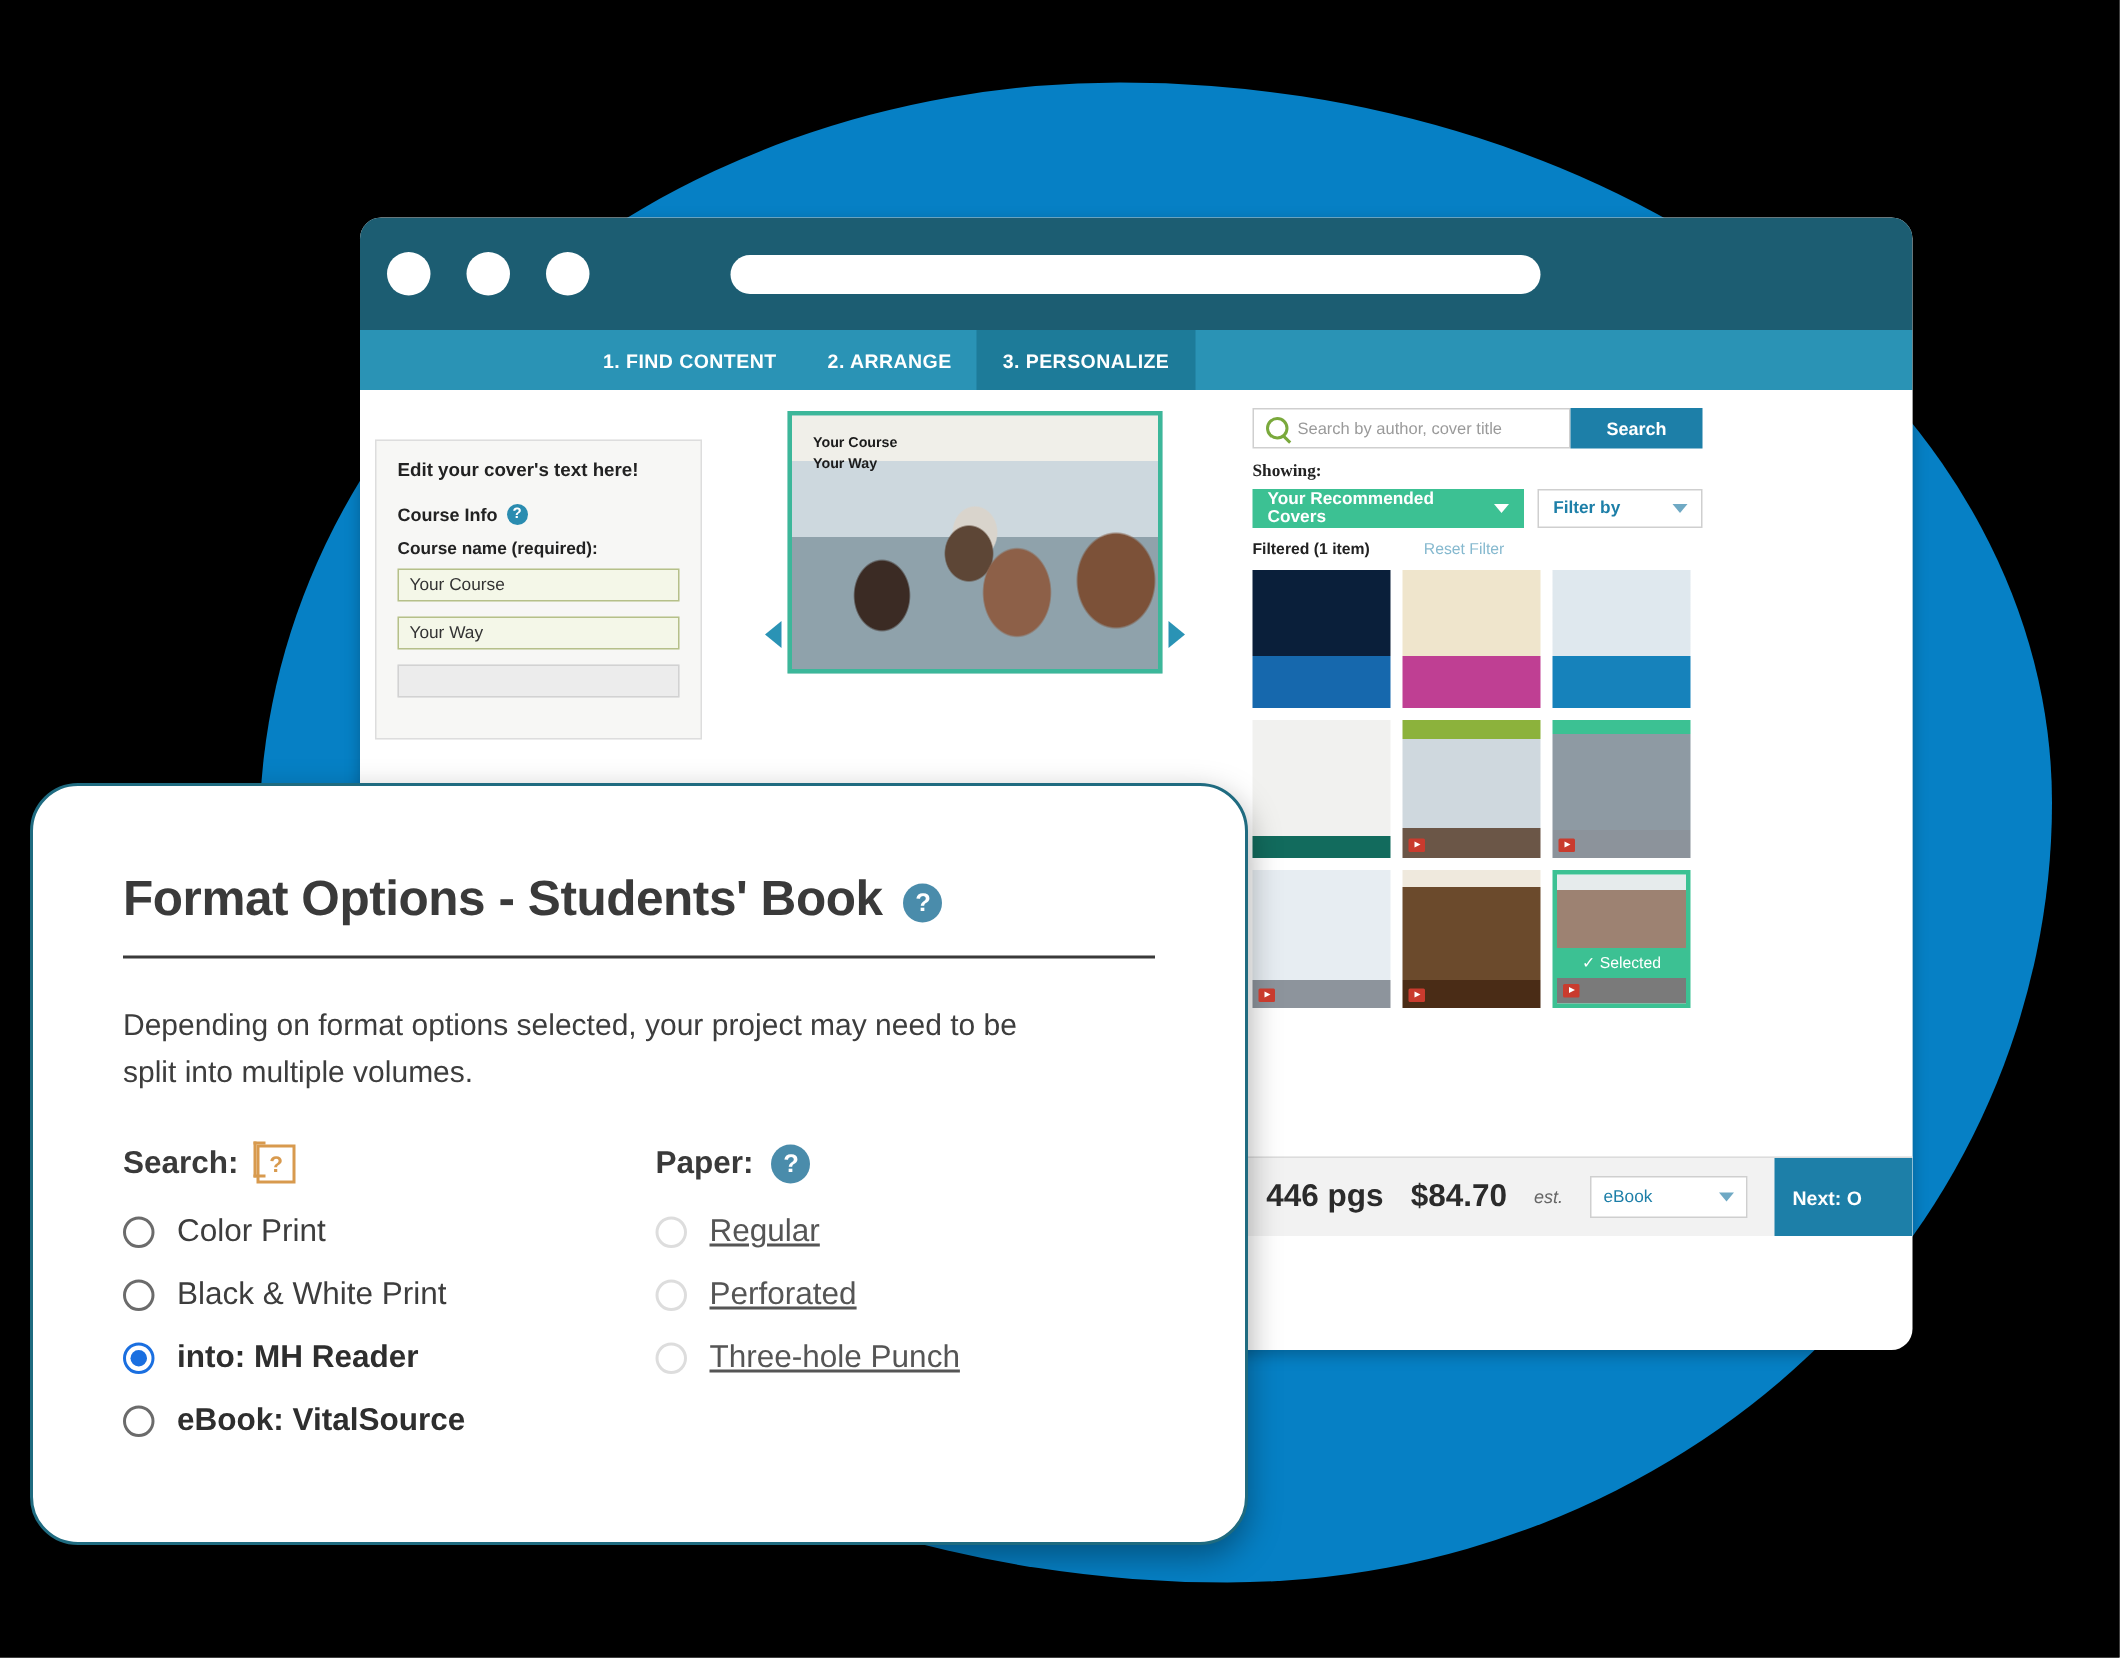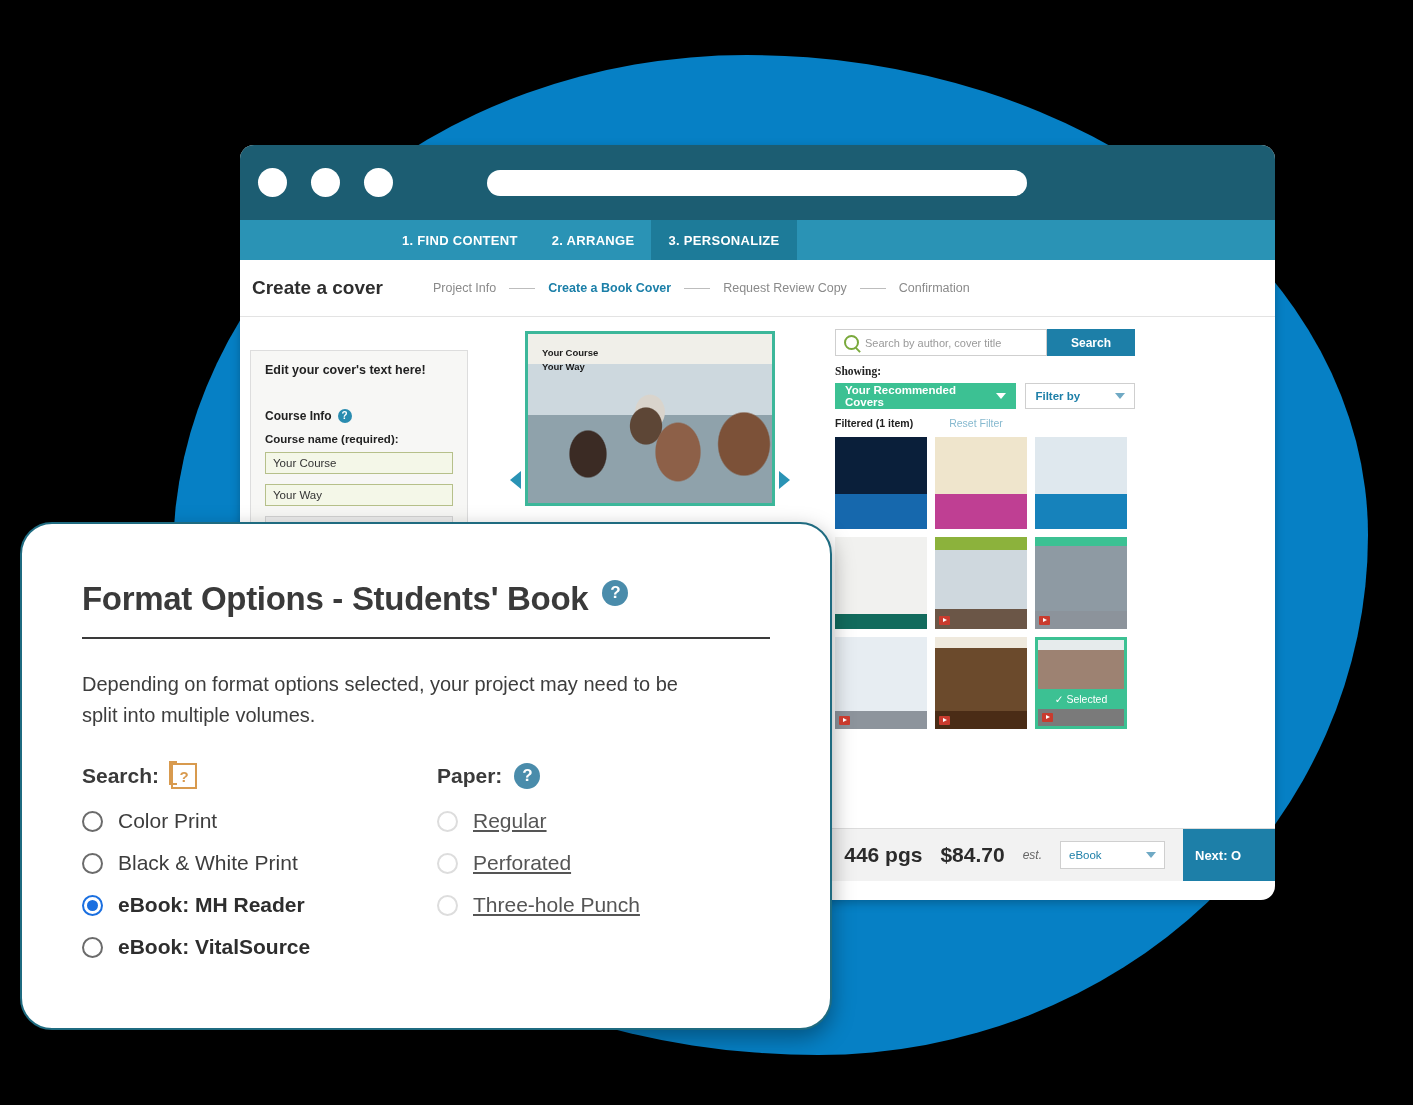--- a/index.html
+++ b/index.html
@@ -34,21 +34,21 @@
   .crumb{font-size:12.5px;color:#8a8a8a;white-space:nowrap;}
   .crumb.cur{color:#1b7fa8;font-weight:bold;}
   .crumbdash{width:26px;height:1px;background:#bdbdbd;margin:0 13px;}
 
   
   #appbody{position:relative;height:564px;background:#fff;}
 
   
   #editpanel{position:absolute;left:10px;top:33px;width:218px;height:200px;
              background:#f7f7f5;border:1px solid #ddd;padding:12px 14px;box-sizing:border-box;}
-  #editpanel h4{margin:0 0 32px;font-size:12.5px;color:#222;font-weight:bold;}
+  #editpanel h4{margin:0 0 16px;font-size:12.5px;color:#222;font-weight:bold;}
   .ci-row{display:flex;align-items:center;gap:6px;margin-bottom:10px;}
   .ci-row .lbl{font-size:12px;font-weight:bold;color:#222;}
   .helpdot{width:14px;height:14px;border-radius:50%;background:#2a8cb0;color:#fff;
            font-size:10px;font-weight:bold;display:flex;align-items:center;justify-content:center;
            line-height:1;}
   .fieldlabel{font-size:11.5px;font-weight:bold;color:#222;margin-bottom:7px;}
   .txtfield{height:22px;background:#f4f7e8;border:1px solid #b6c08a;
             font-size:11.5px;color:#333;display:flex;align-items:center;padding:0 7px;
             margin-bottom:10px;box-sizing:border-box;}
   .txtfield.blank{background:#ececec;border-color:#d2d2d2;}
@@ -121,21 +121,21 @@
              font-size:11.5px;display:flex;align-items:center;justify-content:space-between;
              padding:0 8px;box-sizing:border-box;cursor:pointer;}
   #nextbtn{width:92px;height:52px;background:#1d7fa8;color:#fff;font-size:13px;font-weight:bold;
            display:flex;align-items:center;padding-left:12px;box-sizing:border-box;cursor:pointer;
            white-space:nowrap;overflow:hidden;}
 
   
   #modal{position:absolute;left:20px;top:522px;width:812px;height:508px;background:#fff;
          border:2px solid #1f6b80;border-radius:32px;box-sizing:border-box;
          box-shadow:0 8px 22px rgba(0,0,0,.35);padding:58px 60px 0;}
-  #modalhead{display:flex;align-items:flex-start;gap:14px;}
+  #modalhead{display:flex;align-items:flex-end;gap:14px;}
   #modaltitle{font-size:33px;font-weight:bold;color:#3a3a3a;letter-spacing:-.3px;line-height:1;}
   #titlehelp{width:26px;height:26px;border-radius:50%;background:#4a8cab;color:#fff;font-size:17px;
              font-weight:bold;display:flex;align-items:center;justify-content:center;
              margin-top:-2px;cursor:pointer;flex:none;}
   #modalrule{height:2px;background:#3a3a3a;margin:22px 0 30px;}
   #modaldesc{font-size:20px;color:#3d3d3d;line-height:1.55;max-width:600px;margin-bottom:32px;}
   #optcols{display:flex;}
   #fmtcol{width:355px;} #papercol{width:300px;}
   .colhead{display:flex;align-items:center;gap:12px;margin-bottom:20px;}
   .colhead .ct{font-size:21px;font-weight:bold;color:#3a3a3a;}
@@ -172,30 +172,20 @@
     <div id="urlbar"></div>
   </div>
 
   <div id="steps">
     <div class="spacer"></div>
     <div class="step">1. FIND CONTENT</div>
     <div class="step">2. ARRANGE</div>
     <div class="step active">3. PERSONALIZE</div>
   </div>
 
-  <div id="crumbbar">
-    <div id="crumbtitle">Create a cover</div>
-    <div class="crumb">Project Info</div>
-    <div class="crumbdash"></div>
-    <div class="crumb cur">Create a Book Cover</div>
-    <div class="crumbdash"></div>
-    <div class="crumb">Request Review Copy</div>
-    <div class="crumbdash"></div>
-    <div class="crumb">Confirmation</div>
-  </div>
 
   <div id="appbody">
 
     <div id="editpanel">
       <h4>Edit your cover's text here!</h4>
       <div class="ci-row">
         <span class="lbl">Course Info</span>
         <span class="helpdot">?</span>
       </div>
       <div class="fieldlabel">Course name (required):</div>
@@ -302,21 +292,21 @@
       <div class="opt">
         <span class="radio"></span>
         <span class="otxt">Color Print</span>
       </div>
       <div class="opt">
         <span class="radio"></span>
         <span class="otxt">Black &amp; White Print</span>
       </div>
       <div class="opt on bold">
         <span class="radio"></span>
-        <span class="otxt">eBook: MH Reader</span>
+        <span class="otxt">into: MH Reader</span>
       </div>
       <div class="opt bold">
         <span class="radio"></span>
         <span class="otxt">eBook: VitalSource</span>
       </div>
     </div>
 
     <div id="papercol">
       <div class="colhead">
         <span class="ct">Paper:</span>

